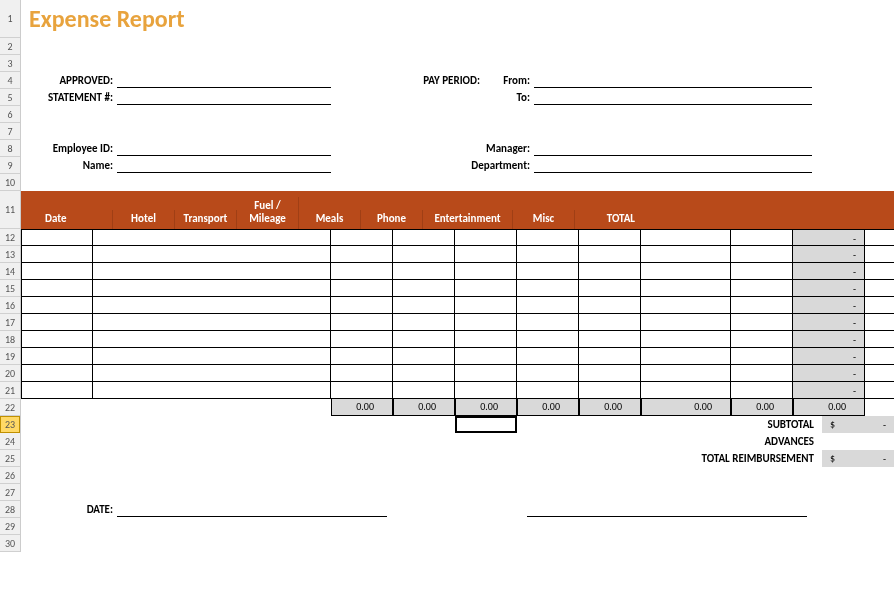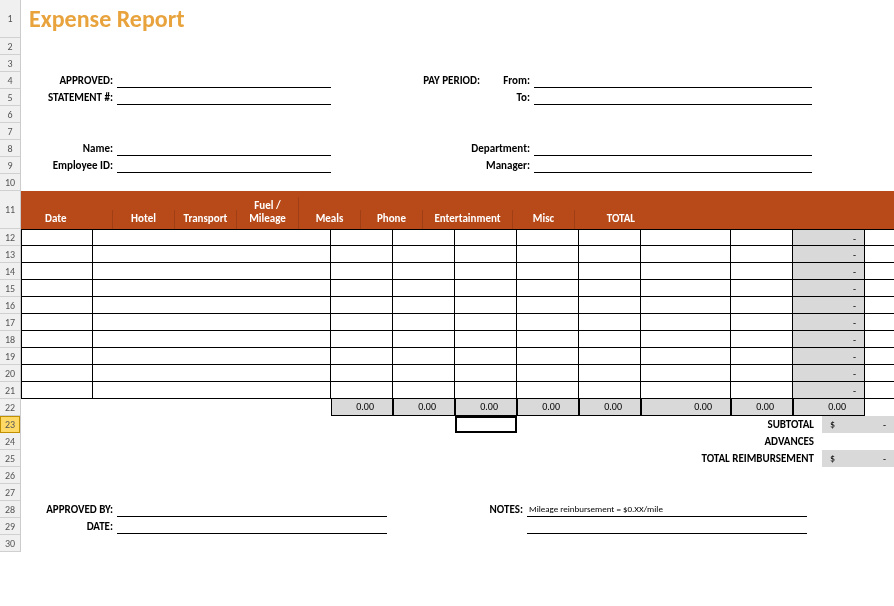--- a/index.html
+++ b/index.html
@@ -98,31 +98,31 @@
       <div class="lbl w1">STATEMENT #:</div>
       <div class="uline u1"></div>
       <div style="width:153px"></div>
       <div class="lbl w3">To:</div>
       <div class="uline u2"></div>
     </div>
     <div class="blankrow"></div>
     <div class="blankrow"></div>
 
     <div class="fieldrow">
+      <div class="lbl w1">Employee ID:</div>
+      <div class="uline u1"></div>
+      <div style="width:60px"></div>
+      <div class="lbl" style="width:143px">Manager:</div>
+      <div class="uline u2"></div>
+    </div>
+    <div class="fieldrow">
       <div class="lbl w1">Name:</div>
       <div class="uline u1"></div>
       <div style="width:60px"></div>
       <div class="lbl" style="width:143px">Department:</div>
-      <div class="uline u2"></div>
-    </div>
-    <div class="fieldrow">
-      <div class="lbl w1">Employee ID:</div>
-      <div class="uline u1"></div>
-      <div style="width:60px"></div>
-      <div class="lbl" style="width:143px">Manager:</div>
       <div class="uline u2"></div>
     </div>
     <div class="blankrow"></div>
 
     <div class="thead">
       <div class="th date">Date</div>
       <div class="th num">Hotel</div>
       <div class="th num">Transport</div>
       <div class="th num">Fuel / Mileage</div>
       <div class="th num">Meals</div>
@@ -283,27 +283,20 @@
       <div class="sublabel">TOTAL REIMBURSEMENT</div>
       <div class="subval">
           <span>$</span>
           <span>-</span>
         </div>
     </div>
     <div class="blankrow"></div>
     <div class="blankrow"></div>
 
     <div class="fieldrow">
-      <div class="lbl w1">APPROVED BY:</div>
-      <div class="uline" style="width:270px"></div>
-      <div style="width:70px"></div>
-      <div class="lbl" style="width:70px">NOTES:</div>
-      <div class="smallnote" style="width:280px">Mileage reinbursement = $0.XX/mile</div>
-    </div>
-    <div class="fieldrow">
       <div class="lbl w1">DATE:</div>
       <div class="uline" style="width:270px"></div>
       <div style="width:140px"></div>
       <div class="uline" style="width:280px"></div>
     </div>
 
     <div class="cursor" style="left:434px; top:416px; width:62px; height:17px;"></div>
   </div>
 </div>
 

